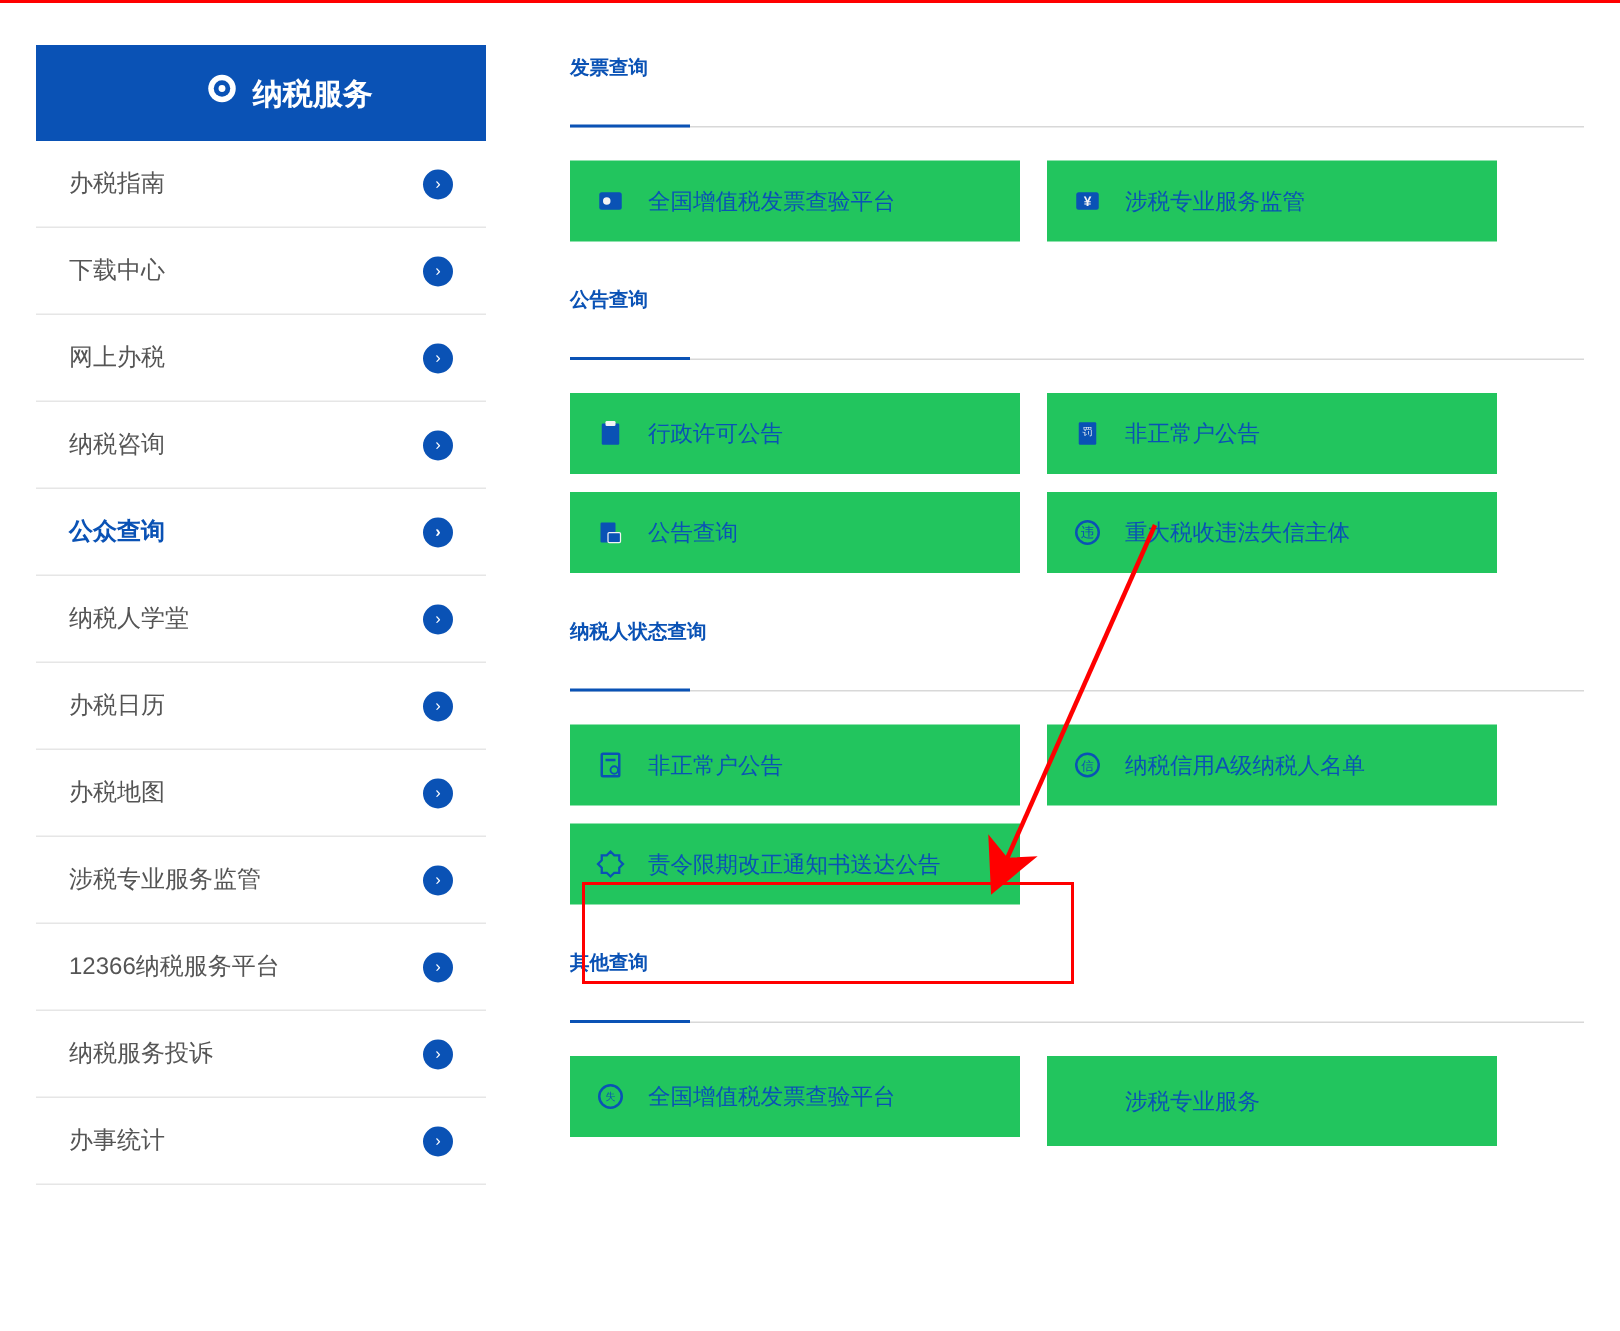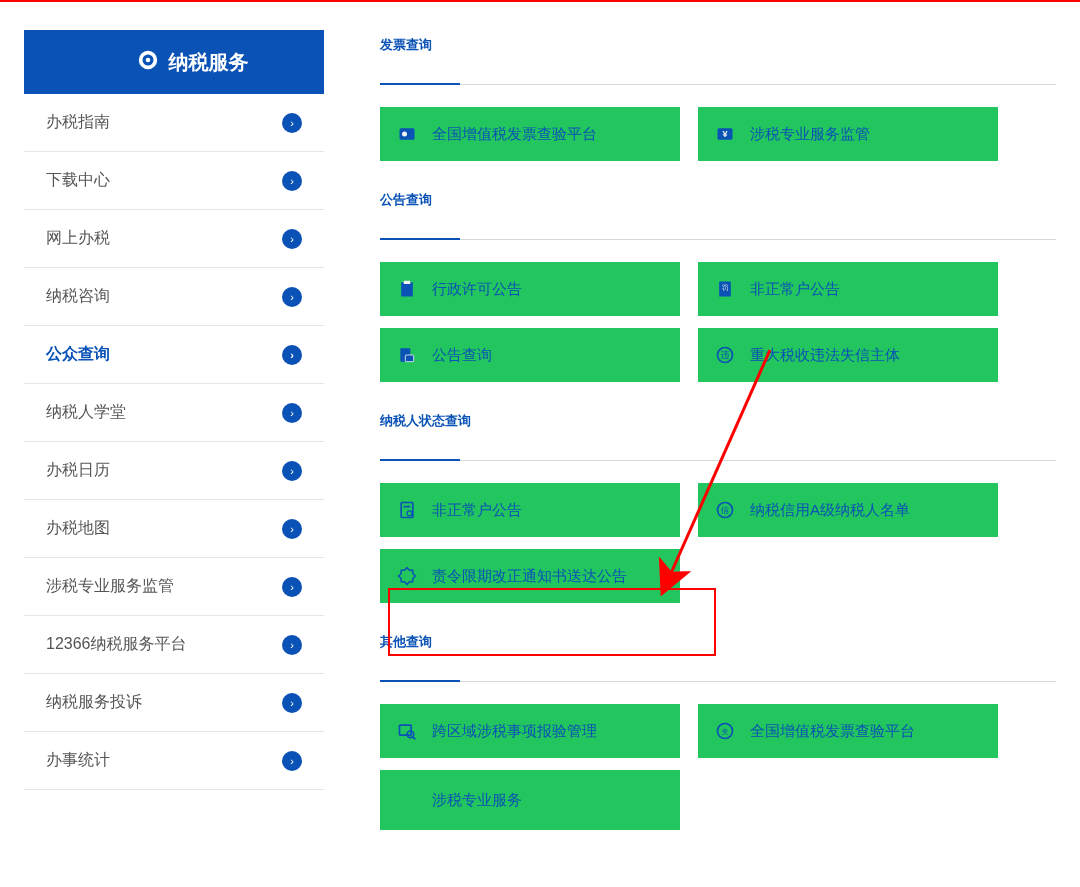--- a/index.html
+++ b/index.html
@@ -277,30 +277,20 @@
         </div>
       </div>
     </div>
 
     <div class="section">
       <div class="section-title">其他查询</div>
       <div class="grid">
         <div class="card">
           <span class="icon">
               <svg width="20" height="20" viewBox="0 0 24 24">
-                <rect x="3" y="5" width="14" height="12" rx="1" fill="none" stroke="#0a52b5" stroke-width="2"></rect>
-                <circle cx="16" cy="16" r="4" fill="none" stroke="#0a52b5" stroke-width="2"></circle>
-                <line x1="19" y1="19" x2="22" y2="22" stroke="#0a52b5" stroke-width="2"></line>
-              </svg>
-            </span>
-          <span>跨区域涉税事项报验管理</span>
-        </div>
-        <div class="card">
-          <span class="icon">
-              <svg width="20" height="20" viewBox="0 0 24 24">
                 <circle cx="12" cy="12" r="9" fill="none" stroke="#0a52b5" stroke-width="2"></circle>
                 <text x="12" y="15" text-anchor="middle" font-size="8" fill="#0a52b5">失</text>
               </svg>
             </span>
           <span>全国增值税发票查验平台</span>
         </div>
         <div class="card tall">
           <span class="icon"></span>
           <span>涉税专业服务</span>
         </div>

